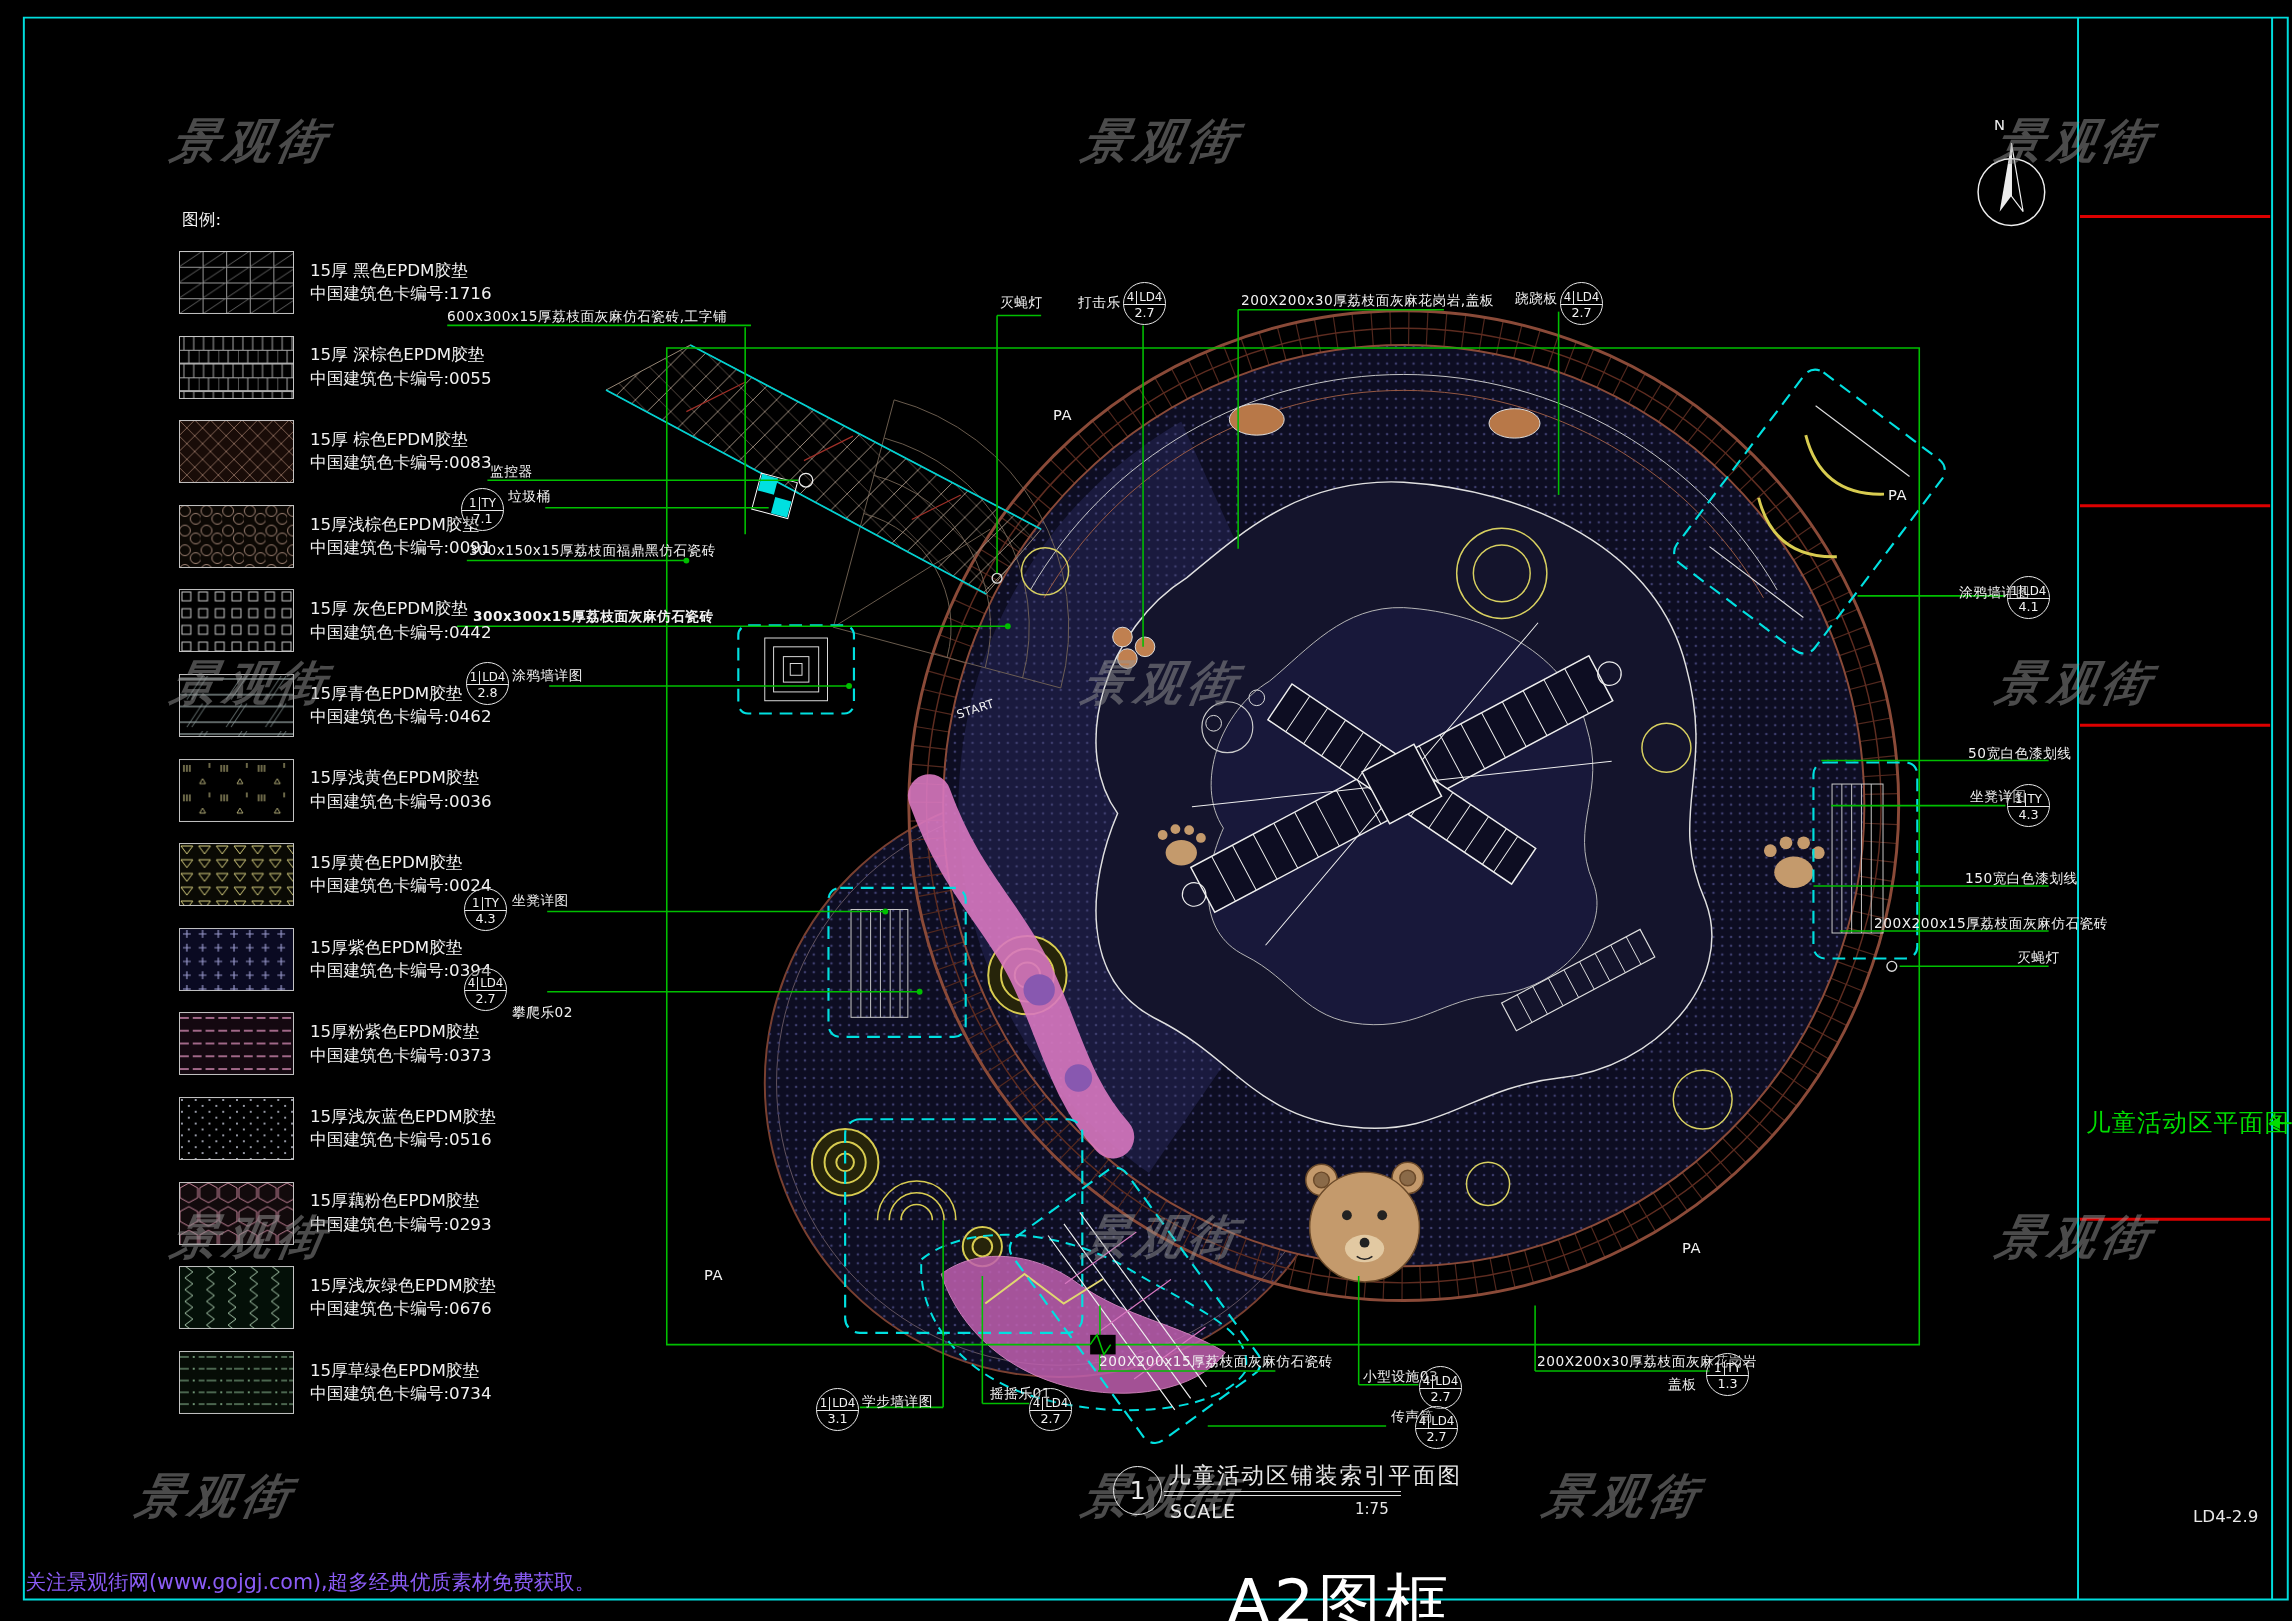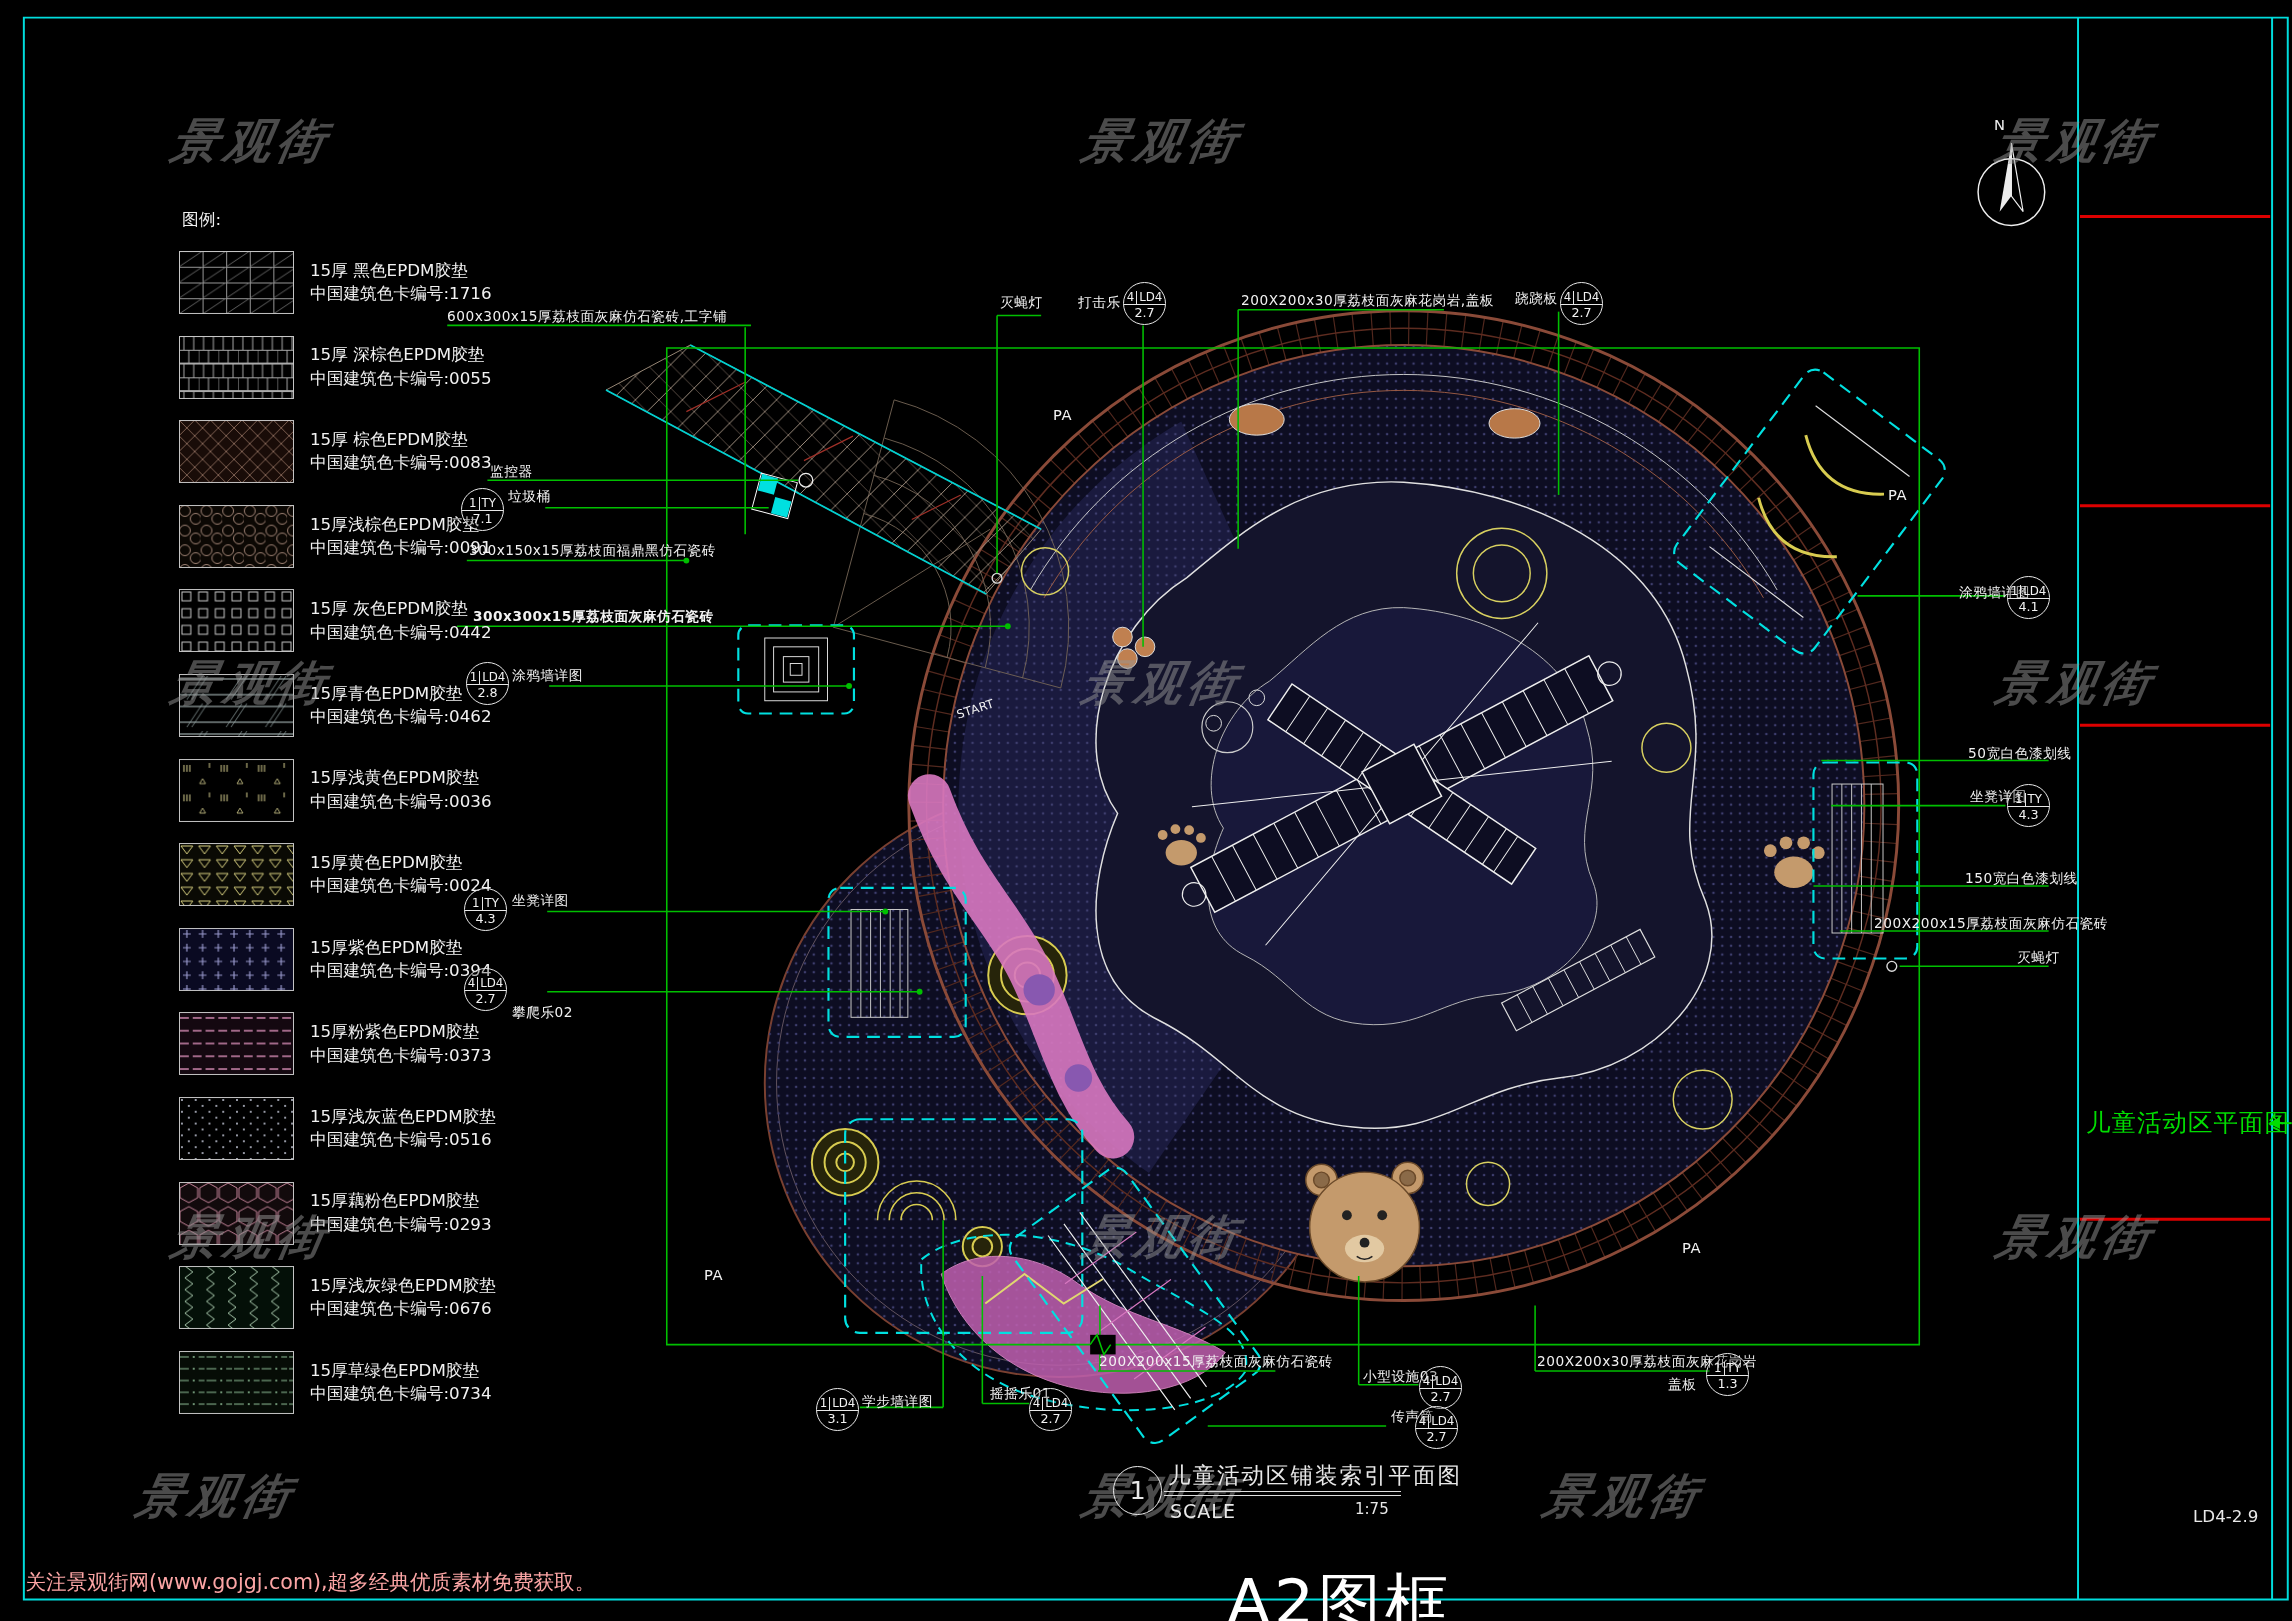--- a/index.html
+++ b/index.html
@@ -25,21 +25,21 @@
   .co-bot{flex:1;text-align:center;font-size:12.7px;line-height:15.7px}
   
   .tb-circle{position:absolute;left:1113px;top:1466px;width:47px;height:47px;border:1.6px solid #eee;
              border-radius:50%;text-align:center;line-height:47px;font-size:25.5px}
   #tb-title{position:absolute;left:1168px;top:1460px;font-size:22.5px;letter-spacing:2px;white-space:nowrap}
   .tb-rule{position:absolute;left:1164px;width:237px;height:2.9px;border-top:1.4px solid #ddd;border-bottom:1.4px solid #ddd}
   #tb-scale{position:absolute;left:1170px;top:1500px;font-size:19px;letter-spacing:1px}
   #tb-scaleval{position:absolute;left:1355px;top:1500px;font-size:15px}
   #sheet-no{position:absolute;left:2193px;top:1506px;font-size:16.7px}
   #strip-title{position:absolute;left:2086px;top:1106px;font-size:24.5px;color:#00dd00;white-space:nowrap;letter-spacing:1px}
-  #promo{position:absolute;left:25.5px;top:1568px;font-size:20.6px;color:#fca5a5;white-space:nowrap}
+  #promo{position:absolute;left:25.5px;top:1568px;font-size:20.6px;color:#8b5cf6;white-space:nowrap}
   #frame-label{position:absolute;left:1227px;top:1560px;font-size:63px;color:#fff;letter-spacing:3.9px;white-space:nowrap}
   #north-n{position:absolute;left:1994px;top:116px;font-size:14.7px;color:#eee}
 </style>
 </head>
 <body>
 
 <svg class="abs" width="2293" height="1621" viewBox="0 0 2339 1654" style="left:0;top:0">
   <defs>
     <pattern id="dots" width="9" height="9" patternUnits="userSpaceOnUse">
         <circle cx="2" cy="2" r="1.3" fill="#3e3e6e"></circle>

